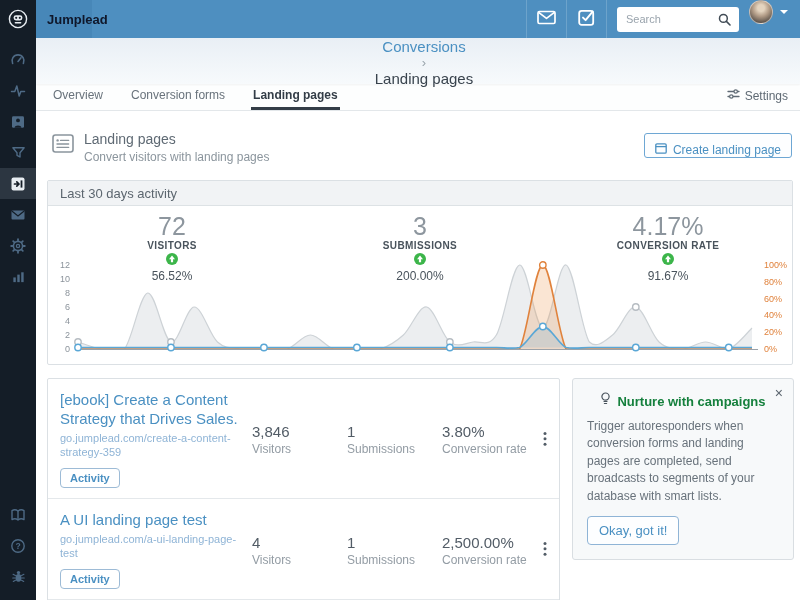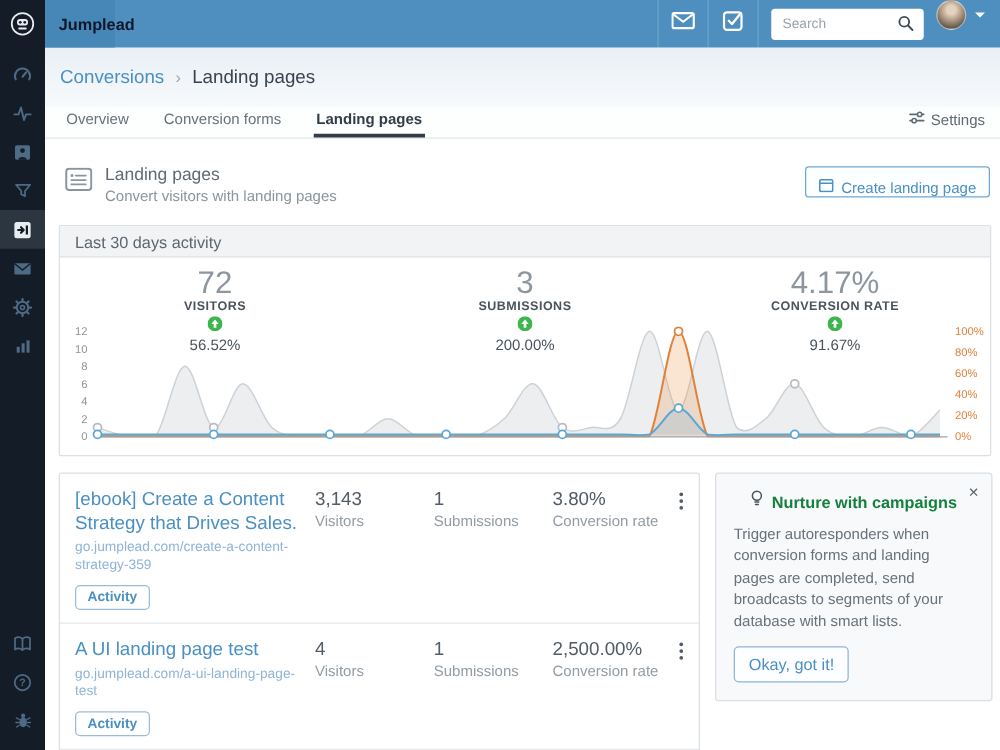--- a/index.html
+++ b/index.html
@@ -34,21 +34,21 @@
   .search-glass { position:absolute; right:18px; top:12px; }
   .avatar-wrap { display:flex; align-items:center; padding-right:12px; cursor:pointer; }
   .avatar { width:24px; height:24px; border-radius:50%; border:1px solid rgba(255,255,255,0.5);
     background:radial-gradient(circle at 50% 32%, #e4d4bf 18%, #b09a85 45%, #5f554c 78%); }
   .caret-down { width:0; height:0; border-left:4px solid transparent; border-right:4px solid transparent;
     border-top:4px solid #fff; margin-left:7px; }
 
   
   .crumb-band { position:absolute; left:36px; top:38px; right:0; height:46px;
     background:linear-gradient(#e9eff5,#f7fafc); display:flex; align-items:center; padding-left:12px;
-    box-shadow:0 1px 2px rgba(0,0,0,0.05); z-index:10; }
+    box-shadow:0 1px 2px rgba(0,0,0,0.05); z-index:10;flex-direction:column; }
   .crumb-band .parent { color:#4a90c2; font-size:15px; cursor:pointer; }
   .crumb-band .sep { color:#9aa5ad; font-size:13px; margin:0 9px; }
   .crumb-band .current { color:#39434d; font-size:15px; }
 
   
   .tabs-bar { position:absolute; left:36px; top:84px; right:0; height:27px; background:#fdfefe;
     border-bottom:1px solid #e3e7ea; display:flex; align-items:flex-end; padding-left:15px; z-index:9;text-align:center; }
   .tab { font-size:12px; color:#68727b; padding:6px 2px 8px; margin-right:24px; cursor:pointer; }
   .tab.active { color:#333d47; font-weight:bold; border-bottom:3px solid #333d47; padding-bottom:5px; }
   .settings-link { position:absolute; right:12px; bottom:7px; display:flex; align-items:center; gap:5px;
@@ -74,21 +74,21 @@
   .stat { flex:1; text-align:center; }
   .stat-value { font-size:25px; color:#8d969e; line-height:1.05; }
   .stat-label { font-size:10px; font-weight:bold; color:#49535c; letter-spacing:0.4px; margin-top:1px; }
   .stat-change { display:flex; align-items:center; justify-content:center; gap:4px; margin-top:2px;
     font-size:12px; color:#49535c;flex-direction:column; }
   .chart-box { position:absolute; left:0; right:0; bottom:1px; height:102px; }
 
   
   .rows-list { position:absolute; left:11px; top:267px; width:513px;
     border:1px solid #dbe0e4; border-radius:2px; background:#fff; }
-  .lp-row { display:flex; padding:12px 12px 10px; border-top:1px solid #e4e8eb; }
+  .lp-row { display:flex; padding:12px 12px 10px; border-top:1px solid #e4e8eb;align-items:center; }
   .lp-row:first-child { border-top:none; }
   .row-main { flex:0 0 192px; padding-right:10px; }
   .row-title { font-size:15px; color:#4a90c2; line-height:1.25; cursor:pointer; }
   .row-url { font-size:11px; color:#8fb4d6; line-height:1.3; margin-top:2px; cursor:pointer; word-break:break-word; }
   .activity-btn { display:inline-block; margin-top:9px; padding:3px 9px; border:1px solid #9dbbd6;
     border-radius:4px; background:#fff; color:#4a90c2; font-size:11px; font-weight:bold; cursor:pointer; }
   .row-stat { flex:0 0 95px; }
   .row-stat.last { flex:1; }
   .rs-value { font-size:15px; color:#525c66; }
   .rs-label { font-size:12px; color:#939ca4; margin-top:2px; }
@@ -384,21 +384,21 @@
 
   <div class="rows-list">
 
     <div class="lp-row">
       <div class="row-main">
         <div class="row-title">[ebook] Create a Content Strategy that Drives Sales.</div>
         <div class="row-url">go.jumplead.com/create-a-content-strategy-359</div>
         <span class="activity-btn">Activity</span>
       </div>
       <div class="row-stat">
-        <div class="rs-value">3,143</div>
+        <div class="rs-value">3,846</div>
         <div class="rs-label">Visitors</div>
       </div>
       <div class="row-stat">
         <div class="rs-value">1</div>
         <div class="rs-label">Submissions</div>
       </div>
       <div class="row-stat last">
         <div class="rs-value">3.80%</div>
         <div class="rs-label">Conversion rate</div>
       </div>

